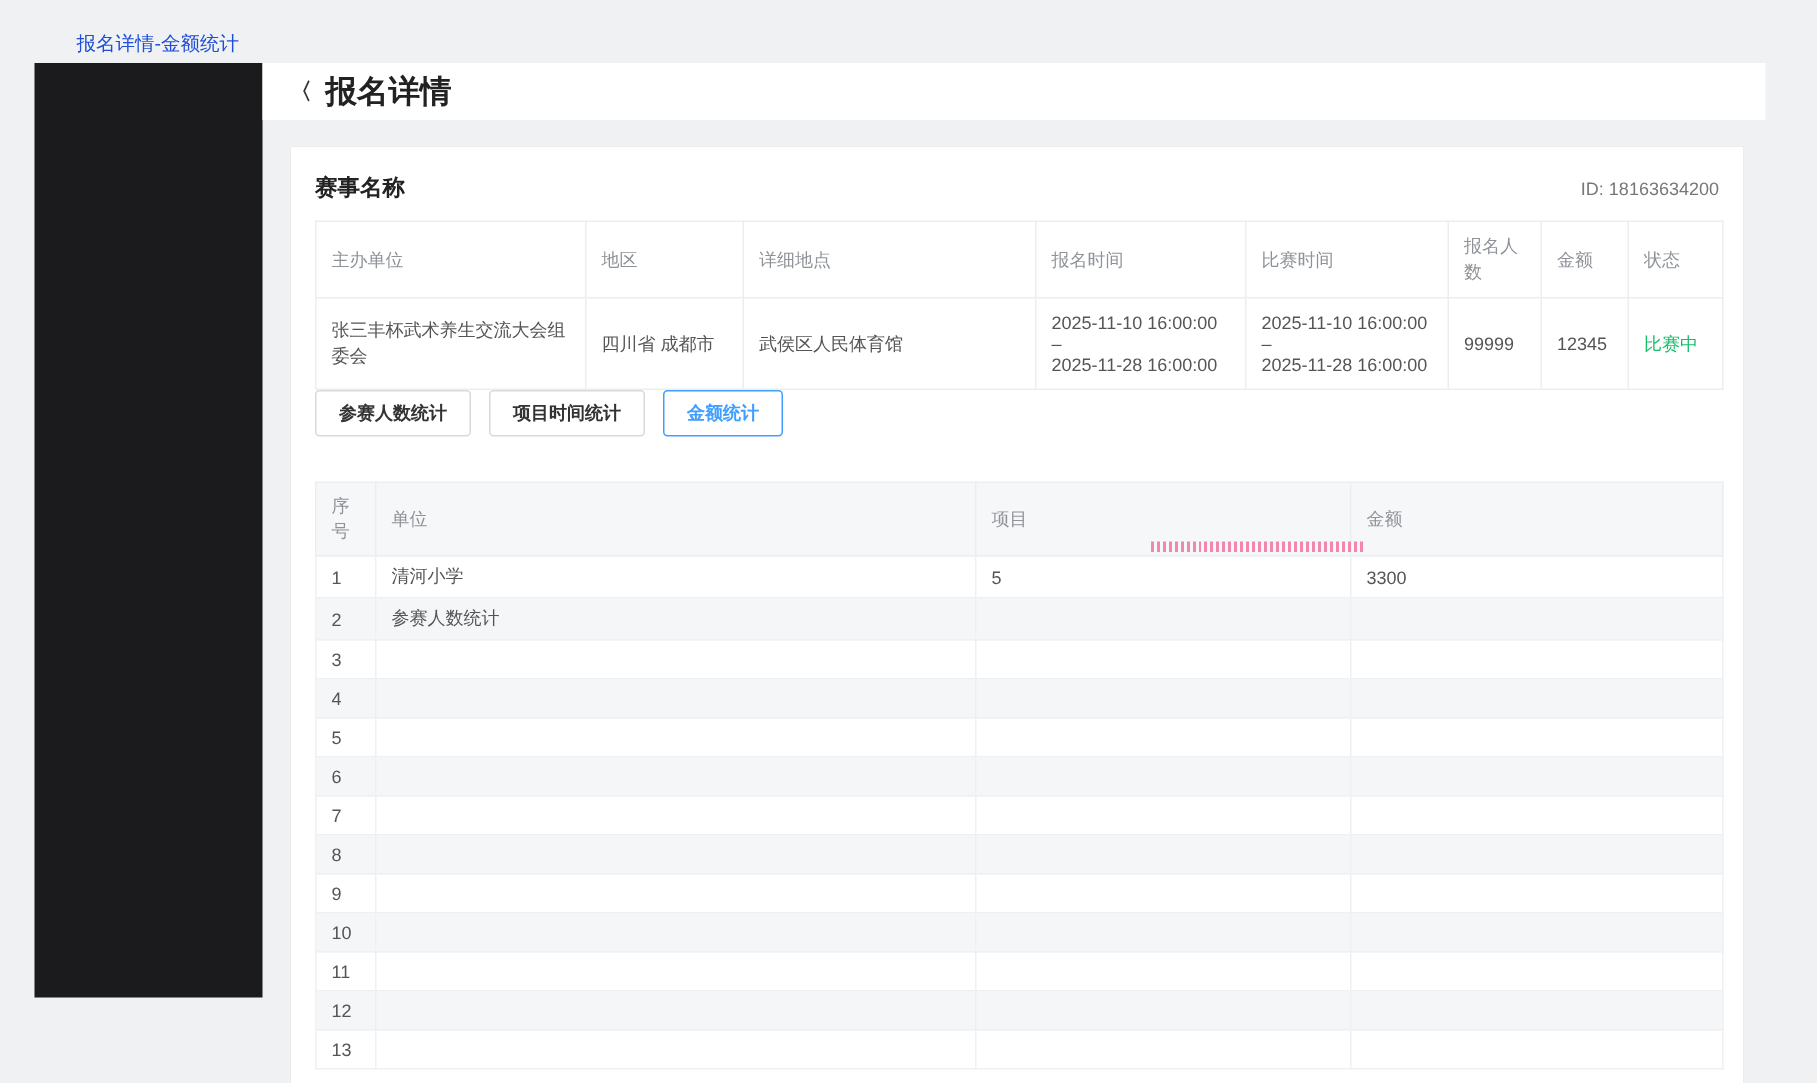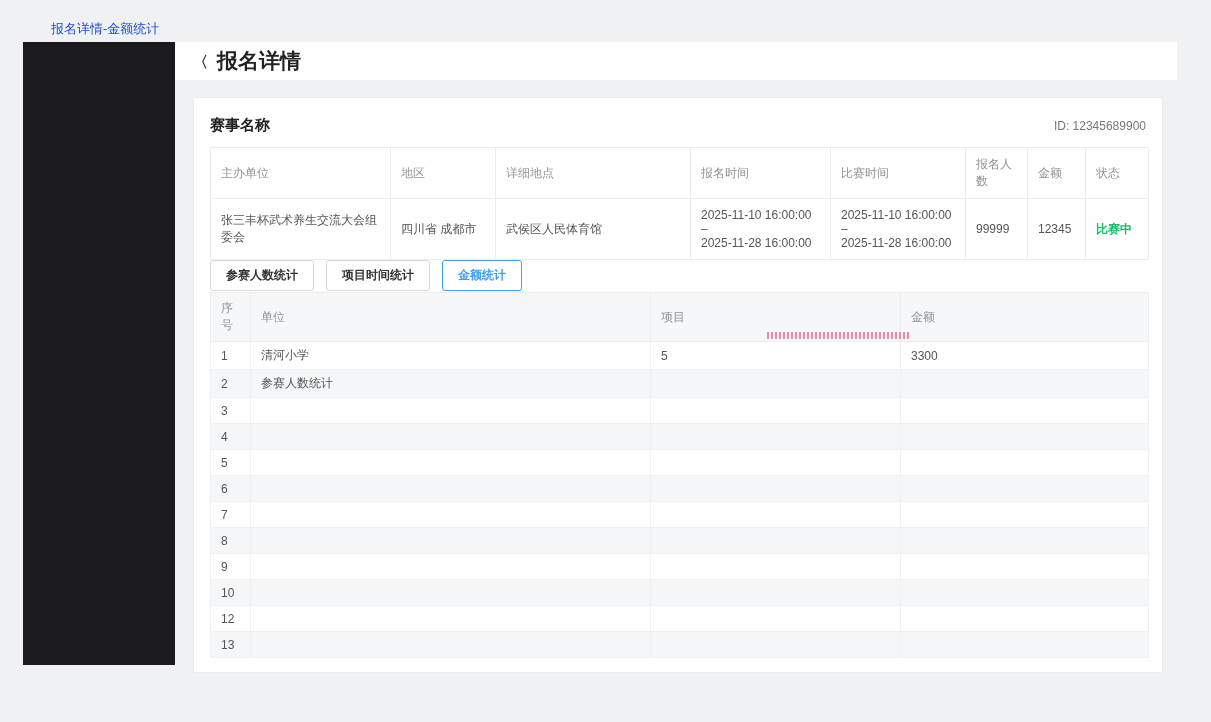--- a/index.html
+++ b/index.html
@@ -53,32 +53,32 @@
     font-size:12px; font-weight:normal; color:#8f9399;
     text-align:left; padding:8px 10px;
     border:1px solid #ededed; background:#fff;
   }
   .event-table td {
     font-size:12px; color:#555;
     text-align:left; padding:9px 10px;
     border:1px solid #ededed;
     white-space:pre-line; vertical-align:middle;
   }
-  .status-cell { color:#19be6b; font-weight:bold; }
+  .status-cell { color:#19be6b; font-weight:normal; }
 
   .tabs { display:flex; gap:12px; }
   .tab-btn {
     background:#fff; border:1px solid #d9d9d9; border-radius:3px;
     font-size:12px; font-weight:bold; color:#333;
     padding:6px 15px; cursor:pointer;
     font-family:"Liberation Sans","DejaVu Sans",sans-serif;
   }
   .tab-btn.active { color:#409eff; border-color:#409eff; }
 
-  .stats-wrap { position:relative; margin-top:1px; }
+  .stats-wrap { position:relative; margin-top:30px; }
   .stats-table th {
     font-size:12px; font-weight:normal; color:#8f9399;
     text-align:left; padding:7px 10px;
     border:1px solid #ebedf0; background:#f6f7f9;
   }
   .stats-table td {
     font-size:12px; color:#555;
     padding:5px 10px; height:26px;
     border:1px solid #eef0f2;
   }
@@ -101,21 +101,21 @@
 
   <div class="topbar">
     <span class="back-icon">〈</span>
     <span class="topbar-title">报名详情</span>
   </div>
 
   <div class="card">
 
     <div class="event-header">
       <span class="event-title">赛事名称</span>
-      <span class="event-id">ID: 12345689900</span>
+      <span class="event-id">ID: 18163634200</span>
     </div>
 
     <table class="event-table">
       <colgroup>
         <col style="width:180px">
           <col style="width:105px">
           <col style="width:195px">
           <col style="width:140px">
         <col style="width:135px">
           <col style="width:62px">
@@ -227,20 +227,26 @@
               <td></td>
               <td></td>
             </tr>
             <tr>
               <td>10</td>
               <td></td>
               <td></td>
               <td></td>
             </tr>
             <tr>
+              <td>11</td>
+              <td></td>
+              <td></td>
+              <td></td>
+            </tr>
+            <tr>
               <td>12</td>
               <td></td>
               <td></td>
               <td></td>
             </tr>
             <tr>
               <td>13</td>
               <td></td>
               <td></td>
               <td></td>

